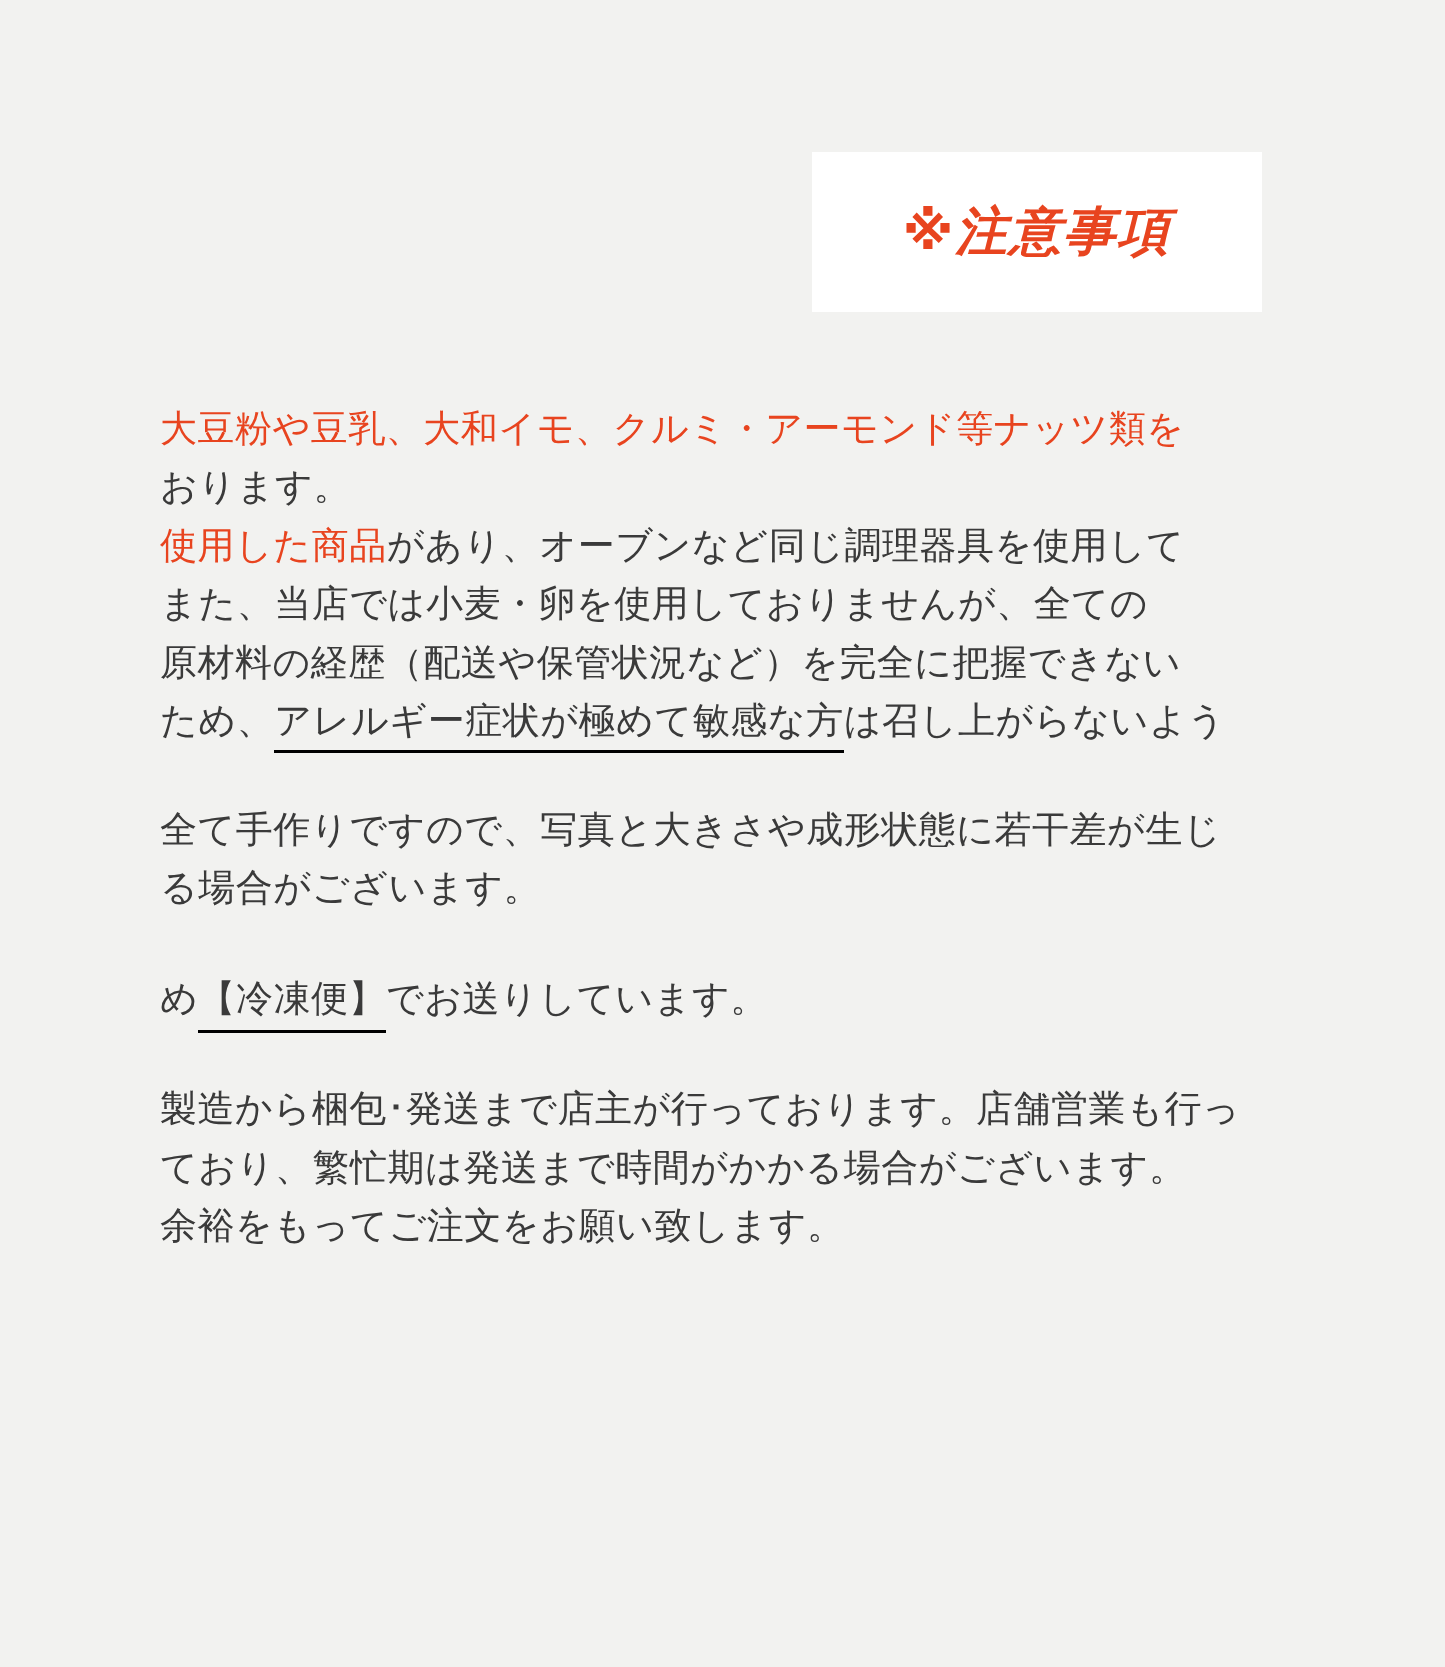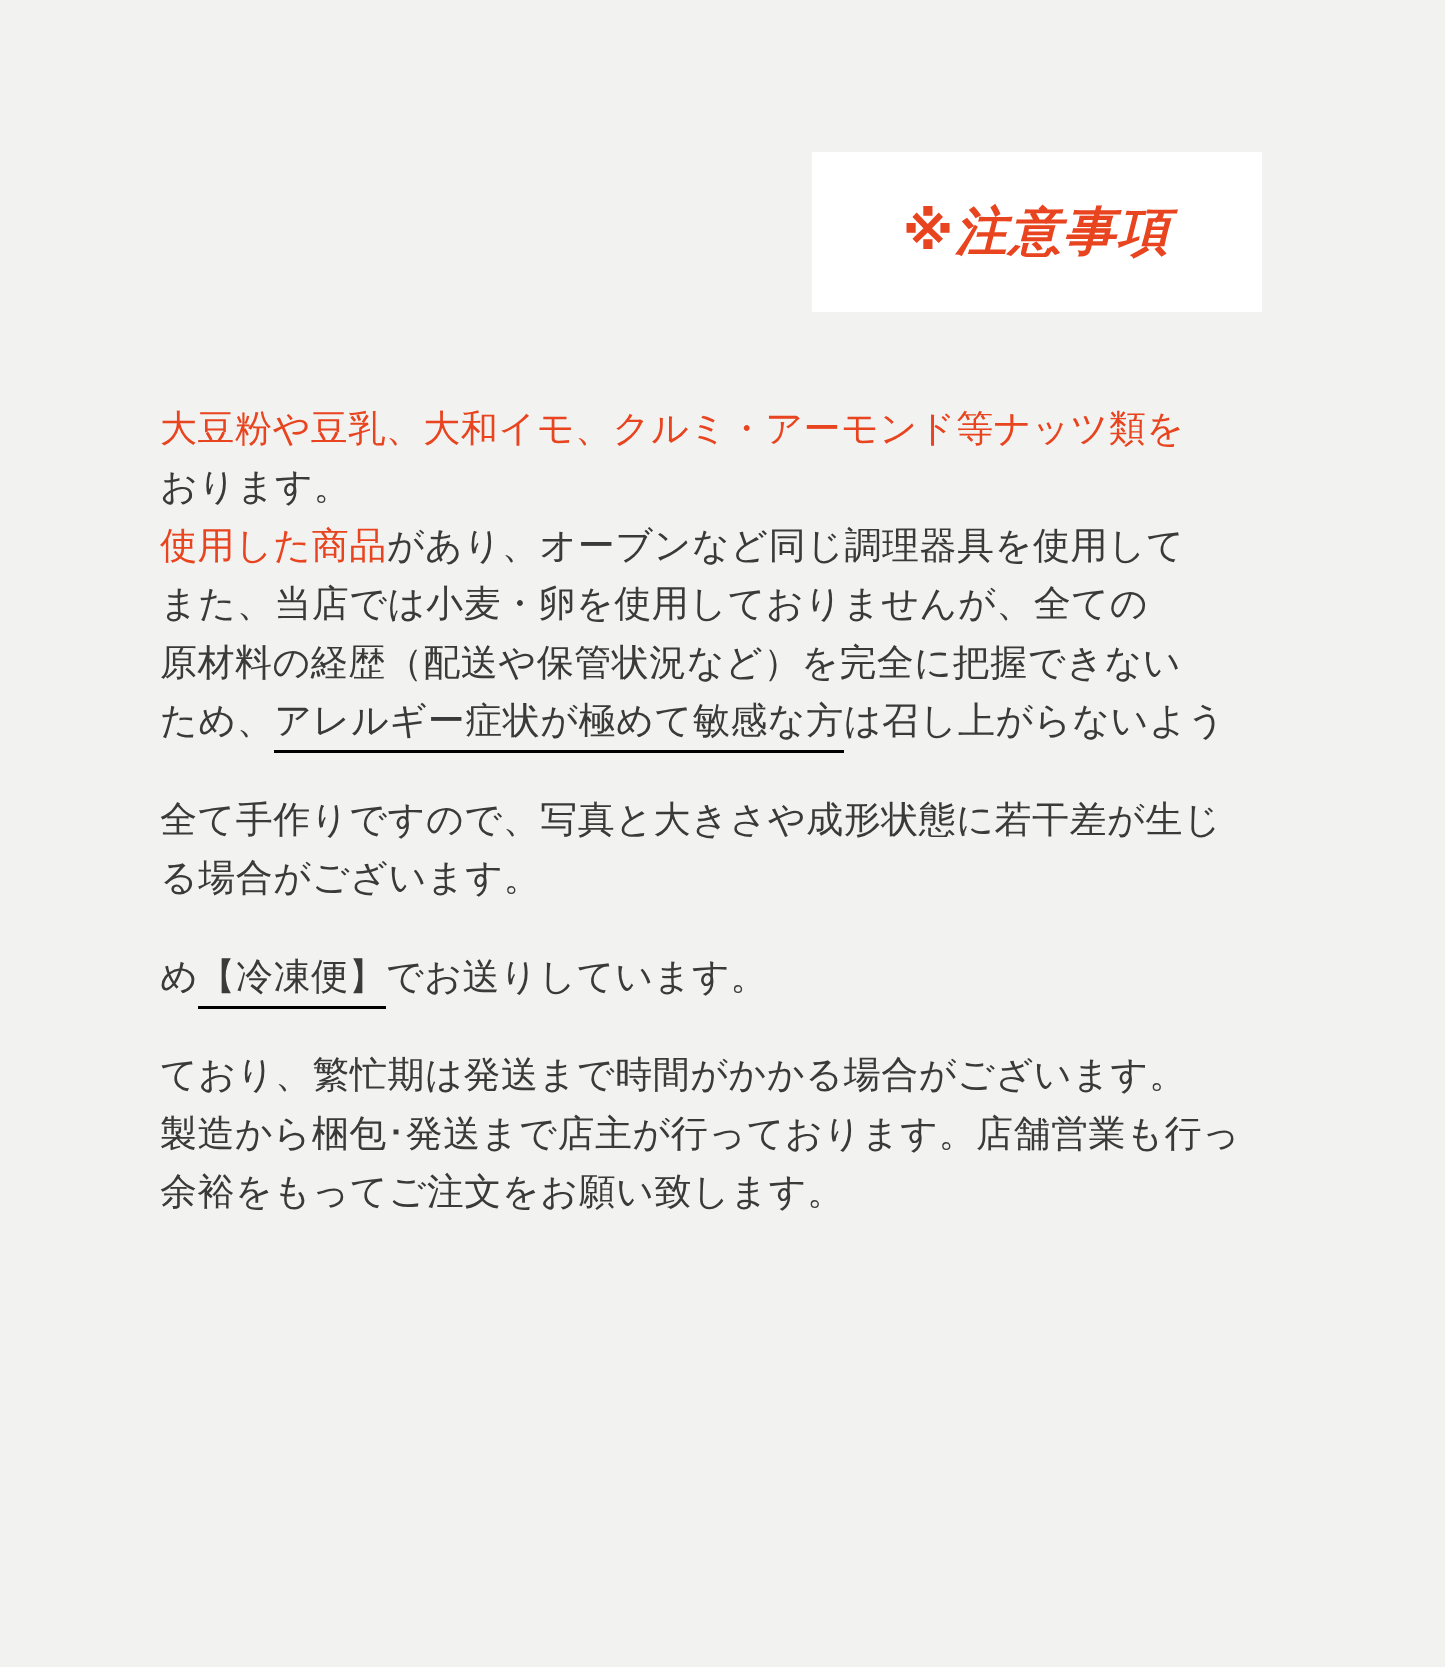--- a/index.html
+++ b/index.html
@@ -101,21 +101,22 @@
     width: 1130px;
   }
   .para {
     font-size: 37px;
     line-height: 1.58;
     color: #3a3a3a;
     letter-spacing: 0.5px;
     font-family: "DejaVu Sans", sans-serif;
   }
   .para + .para {
-    margin-top: 40px;
+    margin-top: 52px;
+    font-family: Liberation Mono, monospace;
   }
   .blk { display: block; }
   .red {
     color: #e8441f;
   }
   .ul-red {
     border-bottom: 3px solid #000000;
     padding-bottom: 8px;
   }
 </style>
@@ -145,18 +146,18 @@
   <div class="para">
     <span class="blk">全て手作りですので、写真と大きさや成形状態に若干差が生じ</span>
     <span class="blk">る場合がございます。</span>
   </div>
 
   <div class="para">
     <span class="blk"><span>め</span><span class="ul-red">【冷凍便】</span><span>でお送りしています。</span></span>
   </div>
 
   <div class="para">
+    <span class="blk">製造から梱包･発送まで店主が行っております。店舗営業も行っ</span>
     <span class="blk">ており、繁忙期は発送まで時間がかかる場合がございます。</span>
-    <span class="blk">製造から梱包･発送まで店主が行っております。店舗営業も行っ</span>
     <span class="blk">余裕をもってご注文をお願い致します。</span>
   </div>
 
 </div>
 
 </body></html>

